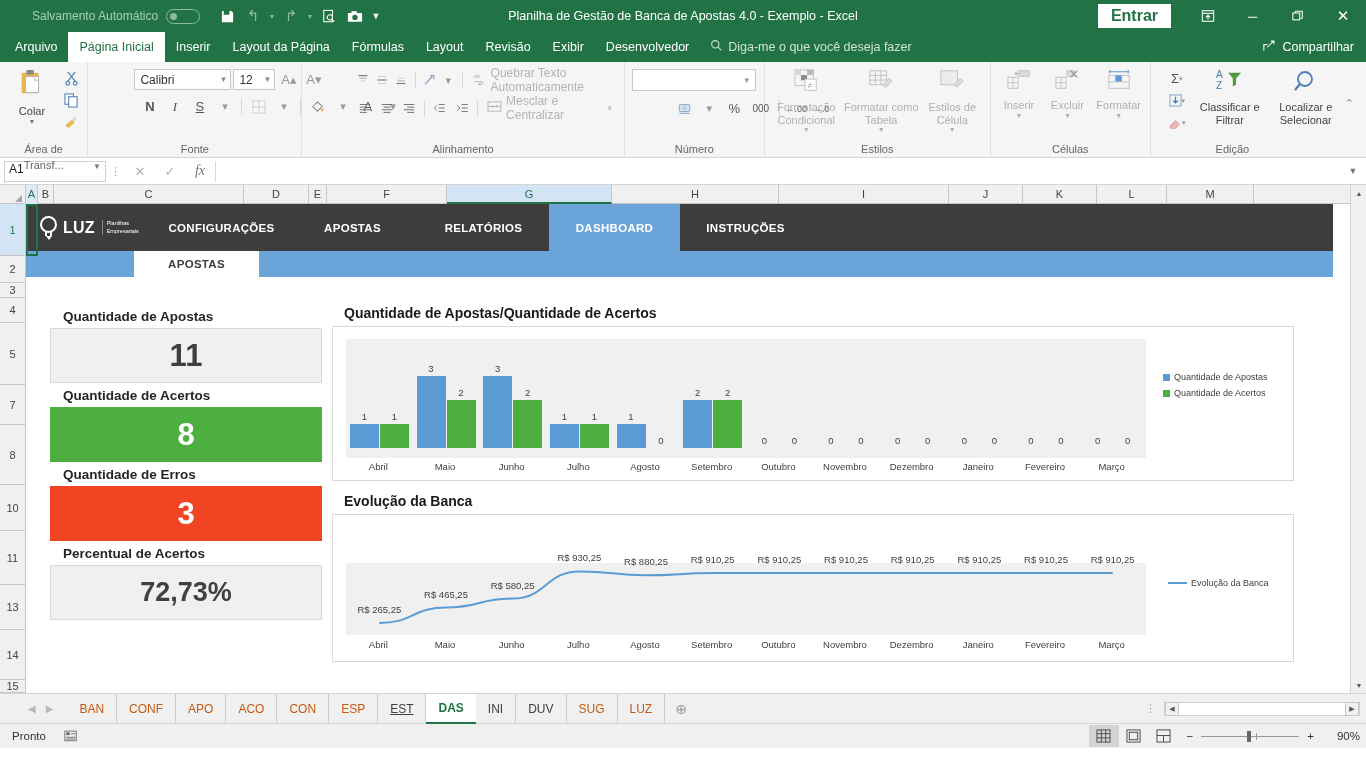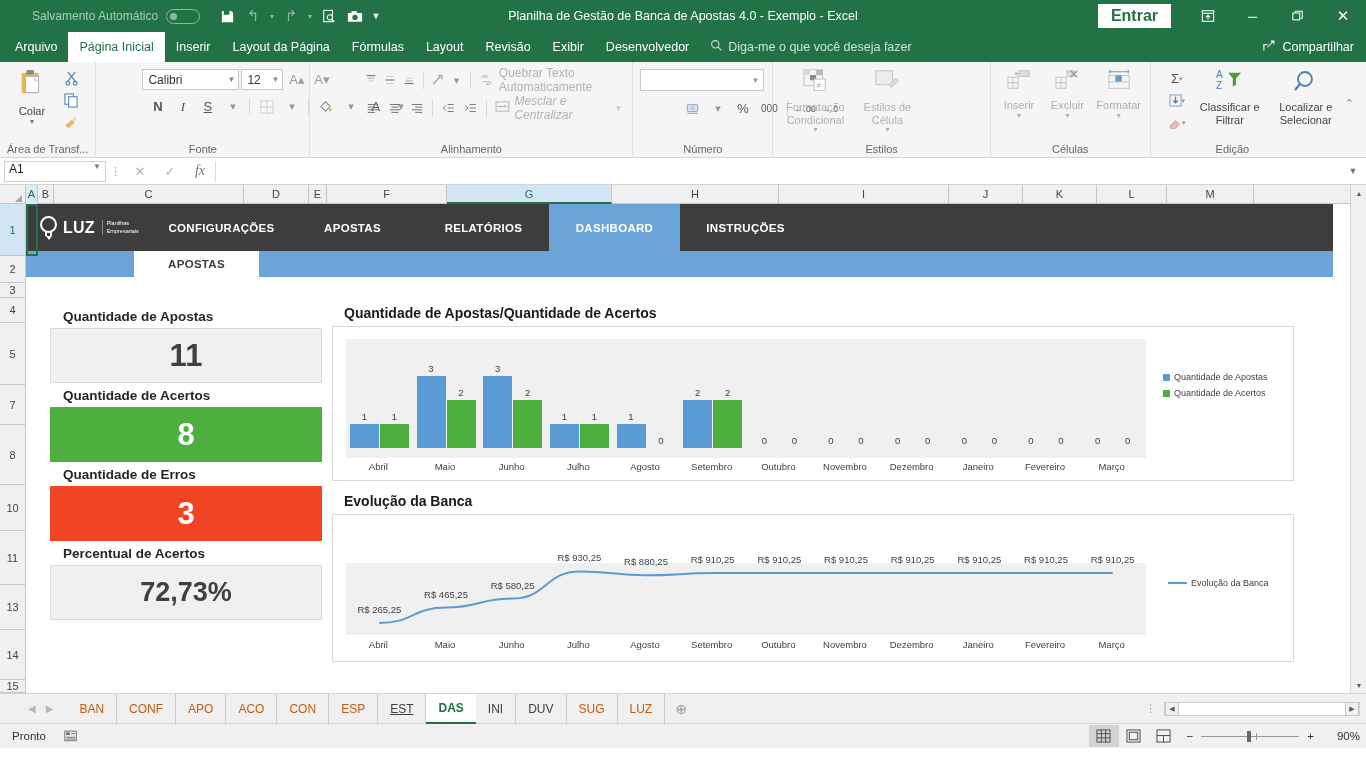--- a/index.html
+++ b/index.html
@@ -507,21 +507,21 @@
         <span class="wrapbtn">
           <span>
             <svg width="15" height="14" viewBox="0 0 16 16">
                 <text x="1" y="7" font-size="7" fill="#b3b3b3" font-family="Liberation Sans">ab</text>
                 <path d="M2 11h9a2 2 0 010 3H7M9 12.5l-2 1.5 2 1.5" fill="none" stroke="#b3b3b3" stroke-width="1"></path>
               </svg>
           </span>
           <span>Quebrar Texto Automaticamente</span>
         </span>
       </div>
-      <div class="fontrow" style="padding-left:8px;font-style:italic;">
+      <div class="fontrow" style="padding-left:8px;">
         <span class="ibtn">
           <svg width="14" height="14" viewBox="0 0 16 16">
               <line x1="2" y1="4" x2="14" y2="4" stroke="#777" stroke-width="1.2"></line>
               <line x1="2" y1="7" x2="10" y2="7" stroke="#777" stroke-width="1.2"></line>
               <line x1="2" y1="10" x2="14" y2="10" stroke="#777" stroke-width="1.2"></line>
               <line x1="2" y1="13" x2="10" y2="13" stroke="#777" stroke-width="1.2"></line>
             </svg>
         </span>
         <span class="ibtn">
           <svg width="14" height="14" viewBox="0 0 16 16">
@@ -606,20 +606,34 @@
           <svg width="28" height="26" viewBox="0 0 30 28">
               <rect x="3" y="2" width="20" height="17" fill="none" stroke="#c0c0c0"></rect>
               <rect x="3" y="2" width="6.6" height="5.6" fill="#d9d9d9"></rect>
               <rect x="9.6" y="7.6" width="6.6" height="5.6" fill="#8a8a8a"></rect>
               <rect x="16.2" y="2" width="6.6" height="5.6" fill="#b8b8b8"></rect>
               <rect x="14" y="12" width="12" height="12" fill="#fff" stroke="#c0c0c0"></rect>
               <text x="17" y="21" font-size="9" fill="#999" font-family="Liberation Sans">≠</text>
             </svg>
         </span>
         <span>Formatação Condicional</span>
+        <span style="font-size:7px;">▼</span>
+      </div>
+      <div class="bigbtn dim" style="width:76px;">
+        <span class="glyph">
+          <svg width="28" height="26" viewBox="0 0 30 28">
+              <rect x="3" y="3" width="18" height="15" fill="none" stroke="#c0c0c0"></rect>
+              <line x1="3" y1="8" x2="21" y2="8" stroke="#c0c0c0"></line>
+              <line x1="3" y1="13" x2="21" y2="13" stroke="#c0c0c0"></line>
+              <line x1="9" y1="3" x2="9" y2="18" stroke="#c0c0c0"></line>
+              <line x1="15" y1="3" x2="15" y2="18" stroke="#c0c0c0"></line>
+              <path d="M17 18l7-7 3 3-7 7z" fill="#dcdcdc" stroke="#c0c0c0"></path>
+            </svg>
+        </span>
+        <span>Formatar como Tabela</span>
         <span style="font-size:7px;">▼</span>
       </div>
       <div class="bigbtn dim" style="width:68px;">
         <span class="glyph">
           <svg width="28" height="26" viewBox="0 0 30 28">
               <rect x="3" y="3" width="18" height="15" fill="#ececec" stroke="#c0c0c0"></rect>
               <path d="M17 18l7-7 3 3-7 7z" fill="#dcdcdc" stroke="#c0c0c0"></path>
             </svg>
         </span>
         <span>Estilos de Célula</span>

